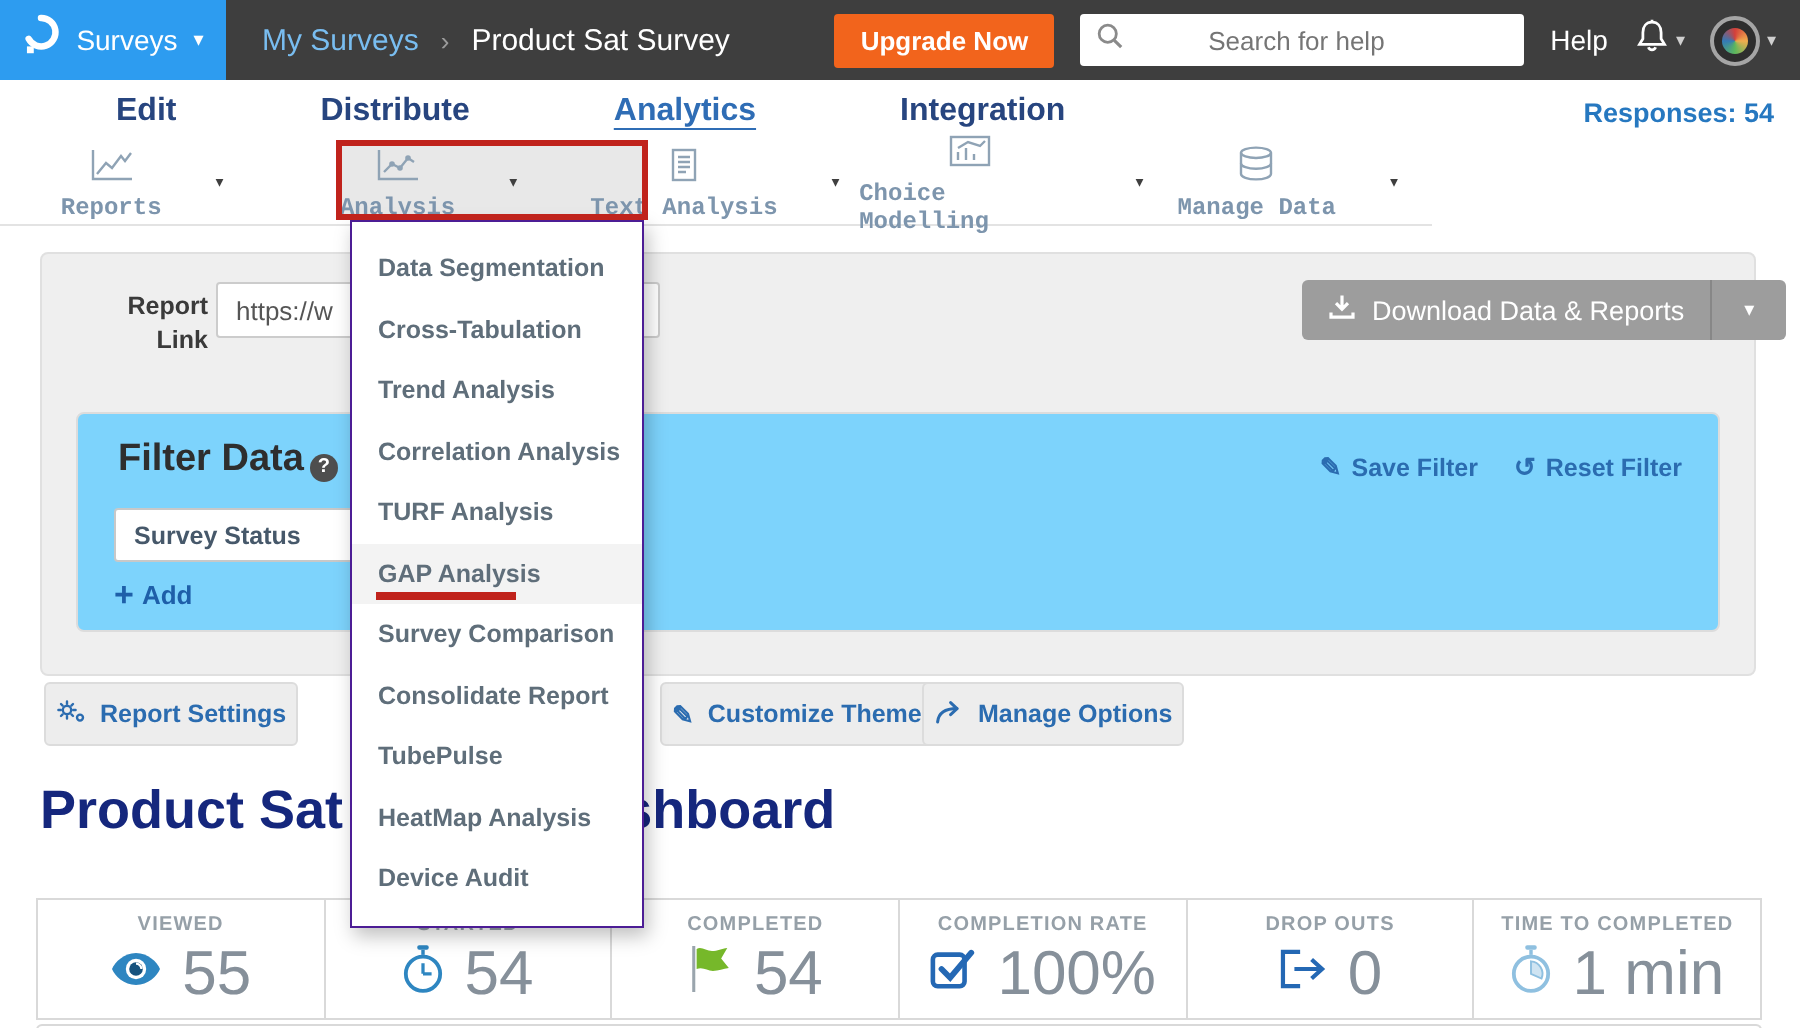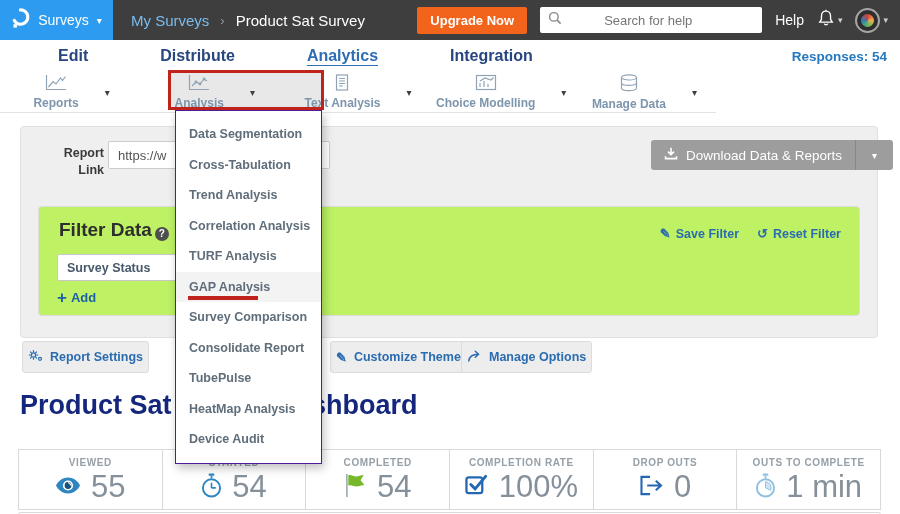--- a/index.html
+++ b/index.html
@@ -30,21 +30,21 @@
   .avatar{width:25px;height:25px;border-radius:50%;border:2px solid #a5a5a5;background:#2e2e2e;position:relative;overflow:hidden;}
   .avatar-core{position:absolute;left:4px;top:4px;width:13px;height:13px;border-radius:50%;background:conic-gradient(#d43f3a,#f0ad4e,#5cb85c,#337ab7,#d43f3a);}
 
   
   .navbar{position:absolute;top:40px;left:0;width:900px;height:32px;background:#fff;display:flex;align-items:center;gap:28px;padding-left:14px;}
   .nav-item{font-size:16px;font-weight:700;color:#27457f;cursor:pointer;padding-left:44px;}
   .nav-item.active{text-decoration:underline;text-underline-offset:4px;color:#2f6db5;}
   .responses{margin-left:auto;padding-right:13px;color:#2678c0;font-size:13.5px;font-weight:700;}
 
   
-  .toolbar{position:absolute;top:72px;left:0;width:716px;height:41px;border-bottom:1px solid #e3e3e3;display:flex;z-index:2;}
+  .toolbar{position:absolute;top:72px;left:0;width:716px;height:41px;border-bottom:1px solid #e3e3e3;display:flex;z-index:2;font-family:Liberation Mono, monospace;}
   .tool-group{flex:1;display:flex;align-items:center;justify-content:center;gap:26px;cursor:pointer;}
   .tool-item{display:flex;flex-direction:column;align-items:center;gap:1px;}
   .tool-label{font-size:12px;color:#7d95ad;font-weight:700;}
   .tool-caret{color:#3f3f3f;font-size:10px;}
   .analysis-bg{position:absolute;left:171px;top:73px;width:151px;height:36px;background:#e8e8e8;z-index:1;}
   .annot-box{position:absolute;left:168px;top:70px;width:156px;height:40px;border:3px solid #c0231c;z-index:60;pointer-events:none;}
 
   
   .dropdown{position:absolute;left:175px;top:110px;width:147px;z-index:50;background:#fff;border:1px solid #4c1d95;box-shadow:2px 4px 9px rgba(0,0,0,0.25);padding:8px 0;}
   .dd-item{height:30.5px;line-height:30.5px;padding-left:13px;font-size:12.5px;font-weight:700;color:#5f6e7a;position:relative;cursor:pointer;}
@@ -53,21 +53,21 @@
 
   
   .main-panel{position:absolute;left:20px;top:126px;width:858px;height:212px;background:#efefef;border:1px solid #e0e0e0;border-radius:4px;}
   .report-label{position:absolute;left:44px;top:145px;width:60px;text-align:right;font-size:12.5px;font-weight:700;color:#3a3a3a;line-height:1.35;}
   .report-input{position:absolute;left:108px;top:141px;width:222px;height:28px;background:#fff;border:1px solid #ccc;border-radius:2px;padding:0 9px;font-size:13px;color:#555;font-family:inherit;}
   .dl-split{position:absolute;left:651px;top:140px;height:30px;display:flex;z-index:3;}
   .dl-main{background:#9d9d9d;color:#fff;font-size:13.5px;display:flex;align-items:center;gap:8px;padding:0 13px;border-radius:3px 0 0 3px;border:none;cursor:pointer;font-family:inherit;}
   .dl-caret{width:38px;background:#9d9d9d;border-left:1px solid #878787;border-radius:0 3px 3px 0;display:flex;align-items:center;justify-content:center;color:#fff;font-size:10px;border-top:none;border-bottom:none;border-right:none;cursor:pointer;}
 
   
-  .filter-panel{position:absolute;left:38px;top:206px;width:822px;height:110px;background:#bef264;border:1px solid #dcdcdc;border-radius:4px;}
+  .filter-panel{position:absolute;left:38px;top:206px;width:822px;height:110px;background:#7dd3fc;border:1px solid #dcdcdc;border-radius:4px;}
   .filter-title{position:absolute;left:20px;top:12px;font-size:19px;font-weight:700;color:#2e2e2e;display:flex;gap:3px;}
   .q-badge{width:14px;height:14px;border-radius:50%;background:#4e4e4e;color:#fff;font-size:10px;line-height:14px;text-align:center;font-weight:700;margin-top:8px;cursor:pointer;}
   .filter-links{position:absolute;right:18px;top:19px;display:flex;gap:18px;}
   .flink{color:#2b6cb0;font-size:12.5px;font-weight:700;display:flex;align-items:center;gap:5px;cursor:pointer;}
   .flink .glyph-pencil,.flink .glyph-reset{font-size:13px;}
   .fselect{position:absolute;left:18px;top:47px;width:152px;height:27px;background:#fff;border:1px solid #c8c8c8;border-radius:2px;display:flex;align-items:center;justify-content:space-between;padding:0 9px;font-size:12.5px;color:#46586a;font-weight:600;cursor:pointer;}
   .fselect .glyph-caret{font-size:9px;color:#444;}
   .add-link{position:absolute;left:18px;top:83px;color:#1e5fa9;font-size:13px;font-weight:700;display:flex;gap:4px;align-items:center;cursor:pointer;}
   .add-link .glyph-plus{font-size:17px;line-height:13px;}
 
@@ -361,21 +361,21 @@
       <span>
         <svg width="25" height="21" viewBox="0 0 26 22">
             <path d="M11.5,2 H2.5 V20 H11.5" fill="none" stroke="#2468b4" stroke-width="2.2"></path>
             <path d="M8.5,11 H22 M17.5,6 L23,11 L17.5,16" fill="none" stroke="#2468b4" stroke-width="2.2"></path>
           </svg>
       </span>
       <span class="stat-num">0</span>
     </div>
   </div>
   <div class="stat">
-    <span class="stat-label">OUTS TO COMPLETE</span>
+    <span class="stat-label">TIME TO COMPLETED</span>
     <div class="stat-row">
       <span>
         <svg width="21" height="25" viewBox="0 0 22 26">
             <rect x="8" y="0.5" width="6" height="2.4" rx="1" fill="#8fc0e0"></rect>
             <line x1="11" y1="3" x2="11" y2="5.6" stroke="#8fc0e0" stroke-width="1.8"></line>
             <circle cx="11" cy="15.5" r="9" fill="none" stroke="#8fc0e0" stroke-width="2"></circle>
             <path d="M11,15.5 L11,9 A6.5,6.5 0 0 1 16.5,18 Z" fill="#cfe4f2" stroke="#8fc0e0" stroke-width="1"></path>
           </svg>
       </span>
       <span class="stat-num">1 min</span>

